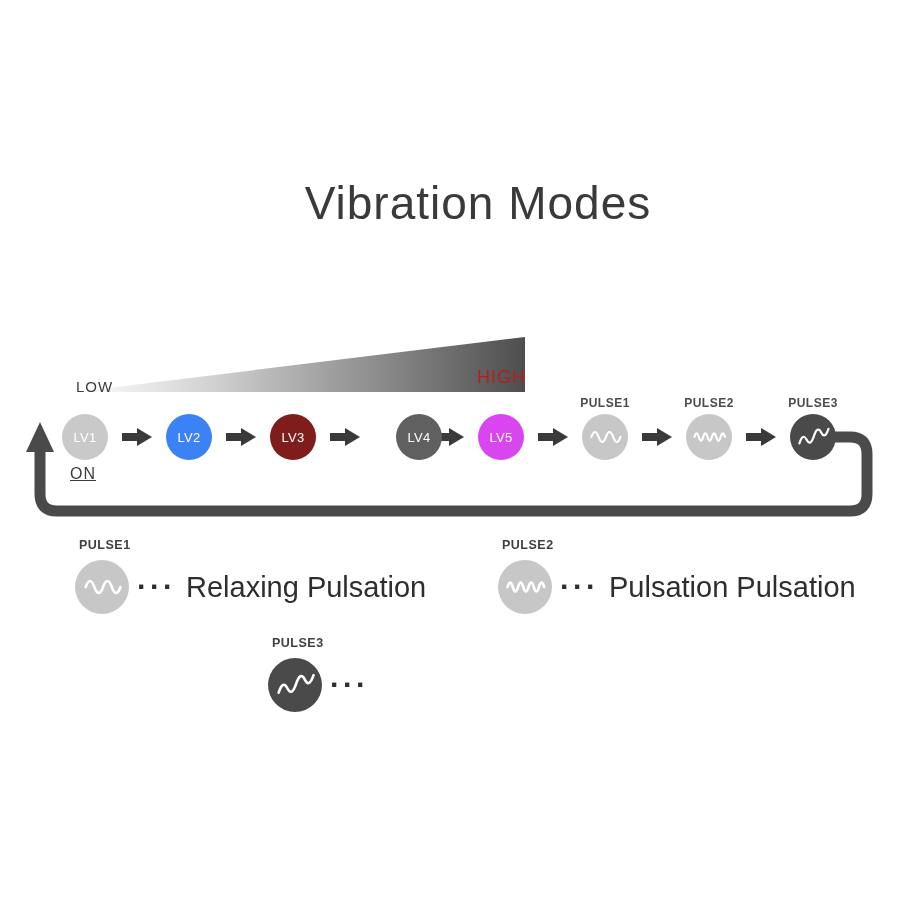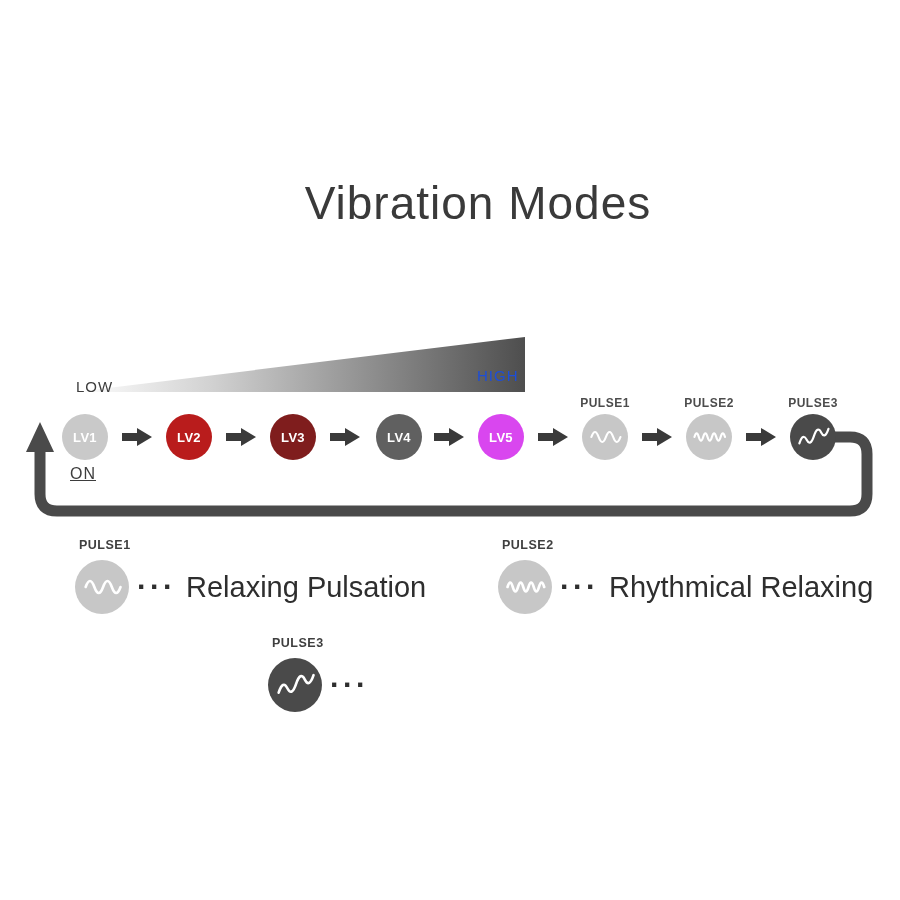--- a/index.html
+++ b/index.html
@@ -5,28 +5,28 @@
   html,body{margin:0;padding:0;background:#ffffff;}
   body{width:900px;height:900px;font-family:"Liberation Sans", sans-serif;}
   .page{position:relative;width:900px;height:900px;background:#ffffff;overflow:hidden;}
 
   .title{position:absolute;top:176px;left:0;width:100%;margin:0;text-align:center;
          font-size:46px;font-weight:500;color:#3a3a3a;letter-spacing:1px;padding-left:28px;}
 
   .wedge{position:absolute;left:75px;top:337px;width:450px;height:55px;}
 
   .low-label{position:absolute;left:76px;top:366px;font-size:15px;color:#3d3d3d;letter-spacing:1px;margin-top:12px;}
-  .high-label{position:absolute;left:477px;top:367px;font-size:15px;color:#1d4ed8;letter-spacing:1px;}
+  .high-label{position:absolute;left:477px;top:367px;font-size:18px;color:#b91c1c;letter-spacing:1px;}
 
   .loop-svg{position:absolute;left:0;top:0;width:900px;height:900px;}
 
   .circle{position:absolute;top:414px;width:46px;height:46px;border-radius:50%;
-          display:flex;align-items:center;justify-content:center;font-weight:bold;}
+          display:flex;align-items:center;justify-content:center;}
   .lv-label{color:#ffffff;font-size:13px;letter-spacing:0.3px;}
-  .lv1{background:#c9c9c9}.lv2{background:#b91c1c}.lv3{background:#7f1d1d}
+  .lv1{background:#c9c9c9}.lv2{background:#3b82f6}.lv3{background:#7f1d1d}
   .lv4{background:#606060}.lv5{background:#d946ef}
   .pulse-light{background:#c7c7c7}
   .pulse-dark{background:#4a4a4a}
   .circle svg{width:40px;height:40px;}
   .wave{stroke:#ffffff;stroke-width:2.4;fill:none;stroke-linecap:round;}
 
   .seq-arrow{position:absolute;top:427px;width:30px;height:20px;}
   .arrow-fill{fill:#3a3a3a;}
 
   .pulse-top-label{position:absolute;top:396px;width:90px;text-align:center;
@@ -92,21 +92,21 @@
 
   <div class="circle lv1" style="left:62px">
     <span class="lv-label">LV1</span>
   </div>
   <div class="circle lv2" style="left:166px">
     <span class="lv-label">LV2</span>
   </div>
   <div class="circle lv3" style="left:270px">
     <span class="lv-label">LV3</span>
   </div>
-  <div class="circle lv4" style="left:376px">
+  <div class="circle lv4" style="left:396px">
     <span class="lv-label">LV4</span>
   </div>
   <div class="circle lv5" style="left:478px">
     <span class="lv-label">LV5</span>
   </div>
 
   <div class="circle pulse-light" style="left:582px">
     <svg viewBox="0 0 44 44">
       <path class="wave" d="M7 22 q4 -11 8 0 t8 0 t8 0 t8 0"></path>
     </svg>
@@ -143,21 +143,21 @@
 
   <div class="legend-item" style="left:498px;top:538px">
     <div class="legend-label">PULSE2</div>
     <div class="legend-row">
       <div class="legend-circle pulse-light">
         <svg viewBox="0 0 44 44">
             <path class="wave" d="M6 22 q2.4 -8 4.8 0 t4.8 0 t4.8 0 t4.8 0 t4.8 0 t4.8 0 t4.8 0"></path>
           </svg>
       </div>
       <span class="dots">···</span>
-      <span class="legend-text">Rhythmical Relaxing</span>
+      <span class="legend-text">Pulsation Pulsation</span>
     </div>
   </div>
 
   <div class="legend-item" style="left:268px;top:636px">
     <div class="legend-label">PULSE3</div>
     <div class="legend-row">
       <div class="legend-circle pulse-dark">
         <svg viewBox="0 0 44 44">
             <path class="wave" d="M7 29 q4 -12 8 -4 t8 -4 t8 -4 t8 -4"></path>
           </svg>

